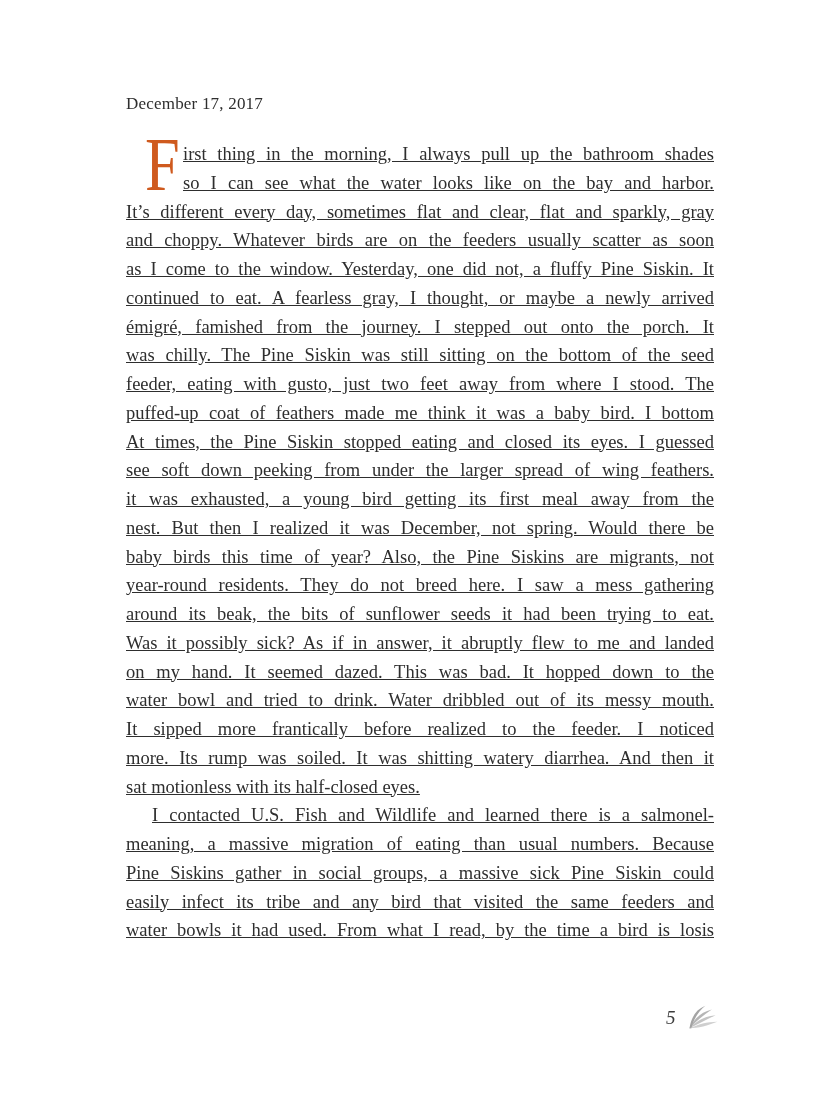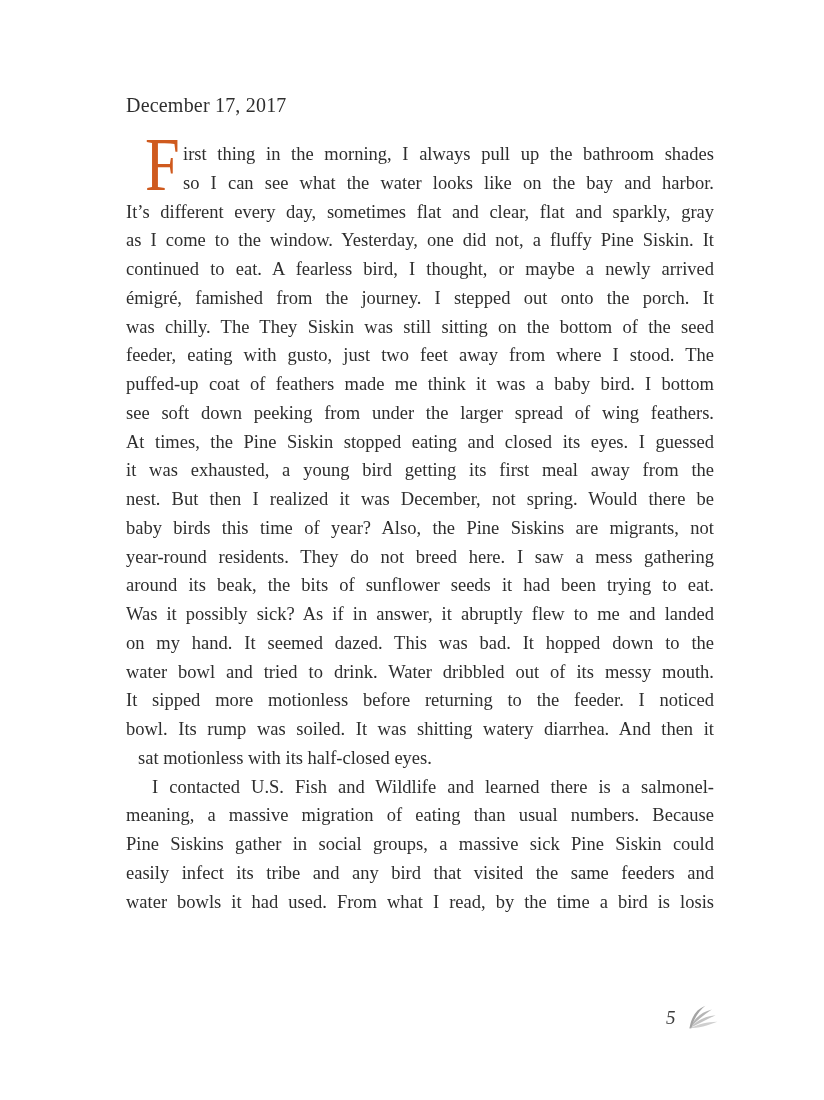--- a/index.html
+++ b/index.html
@@ -10,40 +10,41 @@
     background: #ffffff;
     font-family: "Liberation Serif", "DejaVu Serif", serif;
     color: #2e2e2e;
     overflow: hidden;
   }
   .heading {
     position: absolute;
     left: 126px;
     top: 94px;
     margin: 0;
-    font-size: 20px;
+    font-size: 17px;
     font-weight: normal;
     letter-spacing: 0.2px;
     color: #2e2e2e;
   }
   .text-block {
     position: absolute;
     left: 126px;
     top: 140px;
     width: 588px;
     font-size: 18.5px;
     line-height: 28.75px;
   }
   .ln {
     height: 28.75px;
     overflow: hidden;
     text-align: justify;
     text-align-last: justify;
+    text-decoration: underline;
   }
-  .ln.end { text-align-last: left; margin-left: 12px; }
+  .ln.end { text-align-last: left; }
   .ln.dc { padding-left: 57px; }
   .ln.pind { padding-left: 26px; }
   .drop-cap {
     position: absolute;
     left: 19px;
     top: -14px;
     font-size: 76px;
     line-height: 1;
     color: #cf5a1e;
     transform: scaleX(0.82);
@@ -71,38 +72,39 @@
 <div class="page">
 
   <h1 class="heading">December 17, 2017</h1>
 
   <div class="text-block">
     <span class="drop-cap">F</span>
 
     <div class="ln dc">irst thing in the morning, I always pull up the bathroom shades</div>
     <div class="ln dc">so I can see what the water looks like on the bay and harbor.</div>
     <div class="ln">It’s different every day, sometimes flat and clear, flat and sparkly, gray</div>
+    <div class="ln">and choppy. Whatever birds are on the feeders usually scatter as soon</div>
     <div class="ln">as I come to the window. Yesterday, one did not, a fluffy Pine Siskin. It</div>
-    <div class="ln">continued to eat. A fearless bird, I thought, or maybe a newly arrived</div>
+    <div class="ln">continued to eat. A fearless gray, I thought, or maybe a newly arrived</div>
     <div class="ln">émigré, famished from the journey. I stepped out onto the porch. It</div>
-    <div class="ln">was chilly. The They Siskin was still sitting on the bottom of the seed</div>
+    <div class="ln">was chilly. The Pine Siskin was still sitting on the bottom of the seed</div>
     <div class="ln">feeder, eating with gusto, just two feet away from where I stood. The</div>
     <div class="ln">puffed-up coat of feathers made me think it was a baby bird. I bottom</div>
+    <div class="ln">At times, the Pine Siskin stopped eating and closed its eyes. I guessed</div>
     <div class="ln">see soft down peeking from under the larger spread of wing feathers.</div>
-    <div class="ln">At times, the Pine Siskin stopped eating and closed its eyes. I guessed</div>
     <div class="ln">it was exhausted, a young bird getting its first meal away from the</div>
     <div class="ln">nest. But then I realized it was December, not spring. Would there be</div>
     <div class="ln">baby birds this time of year? Also, the Pine Siskins are migrants, not</div>
     <div class="ln">year-round residents. They do not breed here. I saw a mess gathering</div>
     <div class="ln">around its beak, the bits of sunflower seeds it had been trying to eat.</div>
     <div class="ln">Was it possibly sick? As if in answer, it abruptly flew to me and landed</div>
     <div class="ln">on my hand. It seemed dazed. This was bad. It hopped down to the</div>
     <div class="ln">water bowl and tried to drink. Water dribbled out of its messy mouth.</div>
-    <div class="ln">It sipped more motionless before returning to the feeder. I noticed</div>
-    <div class="ln">bowl. Its rump was soiled. It was shitting watery diarrhea. And then it</div>
+    <div class="ln">It sipped more frantically before realized to the feeder. I noticed</div>
+    <div class="ln">more. Its rump was soiled. It was shitting watery diarrhea. And then it</div>
     <div class="ln end">sat motionless with its half-closed eyes.</div>
 
     <div class="ln pind">I contacted U.S. Fish and Wildlife and learned there is a salmonel-</div>
     <div class="ln">meaning, a massive migration of eating than usual numbers. Because</div>
     <div class="ln">Pine Siskins gather in social groups, a massive sick Pine Siskin could</div>
     <div class="ln">easily infect its tribe and any bird that visited the same feeders and</div>
     <div class="ln">water bowls it had used. From what I read, by the time a bird is losis</div>
   </div>
 
   <div class="footer">

